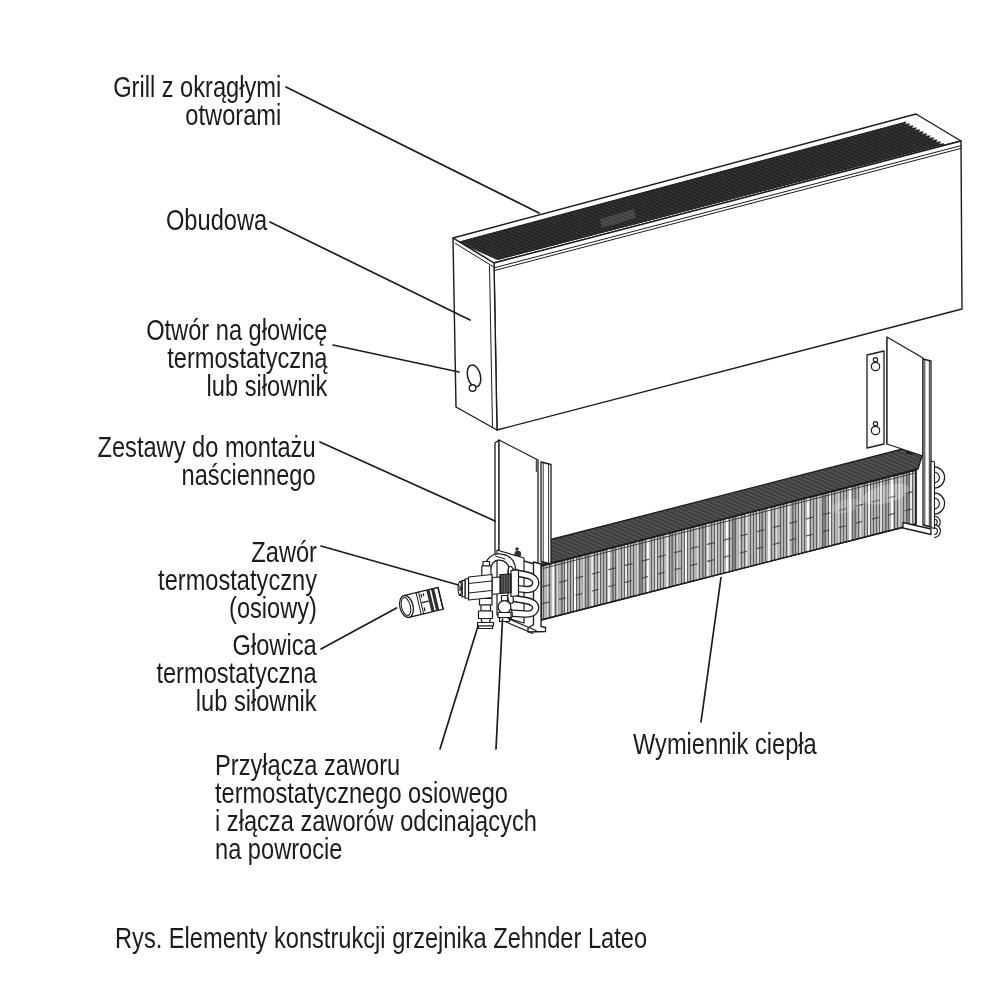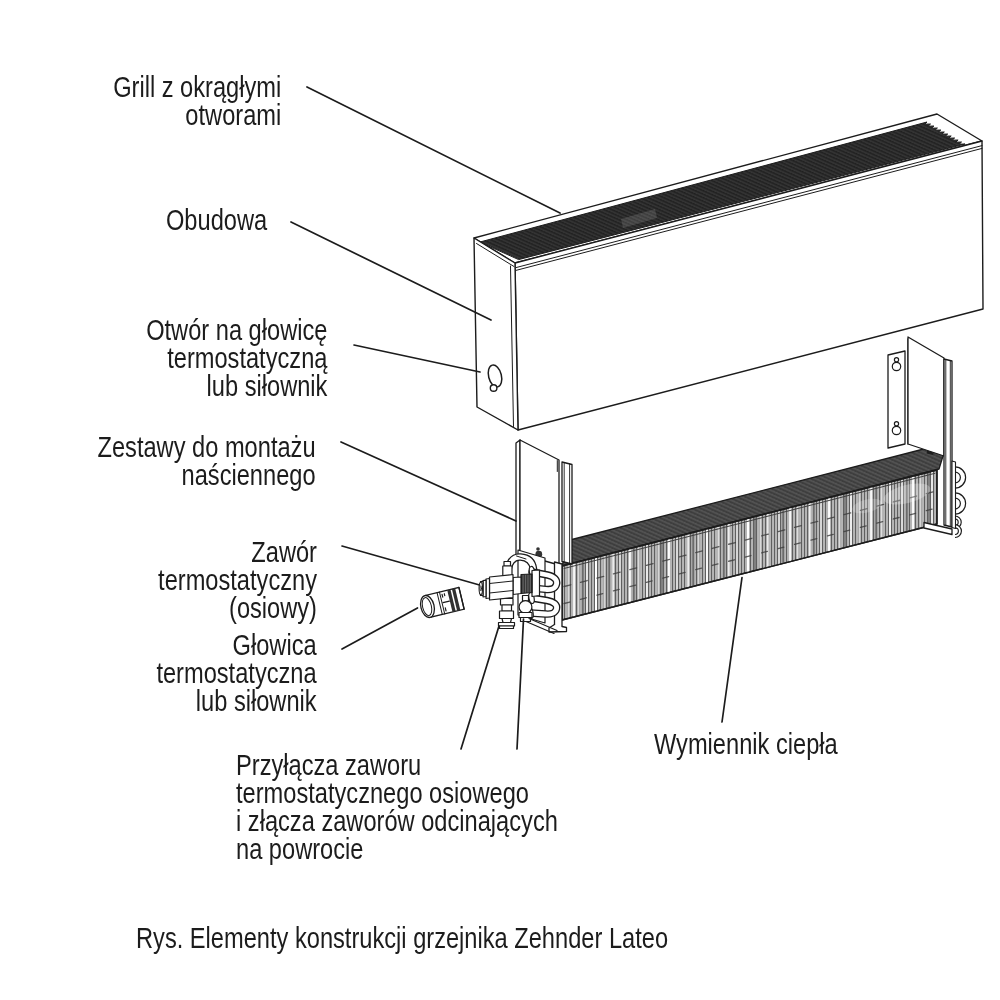--- a/index.html
+++ b/index.html
@@ -1,18 +1,18 @@
 <!DOCTYPE html>
 <html><head>
 <meta charset="utf-8">
 <style>
   html,body { margin:0; padding:0; background:#ffffff; }
   body { width:1000px; height:1000px; position:relative; overflow:hidden;
          font-family:"Liberation Sans", sans-serif; }
-  .stage { position:absolute; inset:0;margin-left:21px; }
+  .stage { position:absolute; inset:0; }
   svg.drawing { position:absolute; left:0; top:0; }
   .label { position:absolute; font-size:29px; line-height:28px; color:#1c1c1c;
             white-space:nowrap; }
   .label.right { text-align:right; transform:scaleX(0.815); transform-origin:top right; }
   .label.left  { text-align:left;  transform:scaleX(0.815); transform-origin:top left; }
   .caption { position:absolute; left:115px; top:924px; font-size:29px; line-height:28px;
               color:#1c1c1c; white-space:nowrap; transform:scaleX(0.815);
               transform-origin:top left; }
 </style>
 </head>

